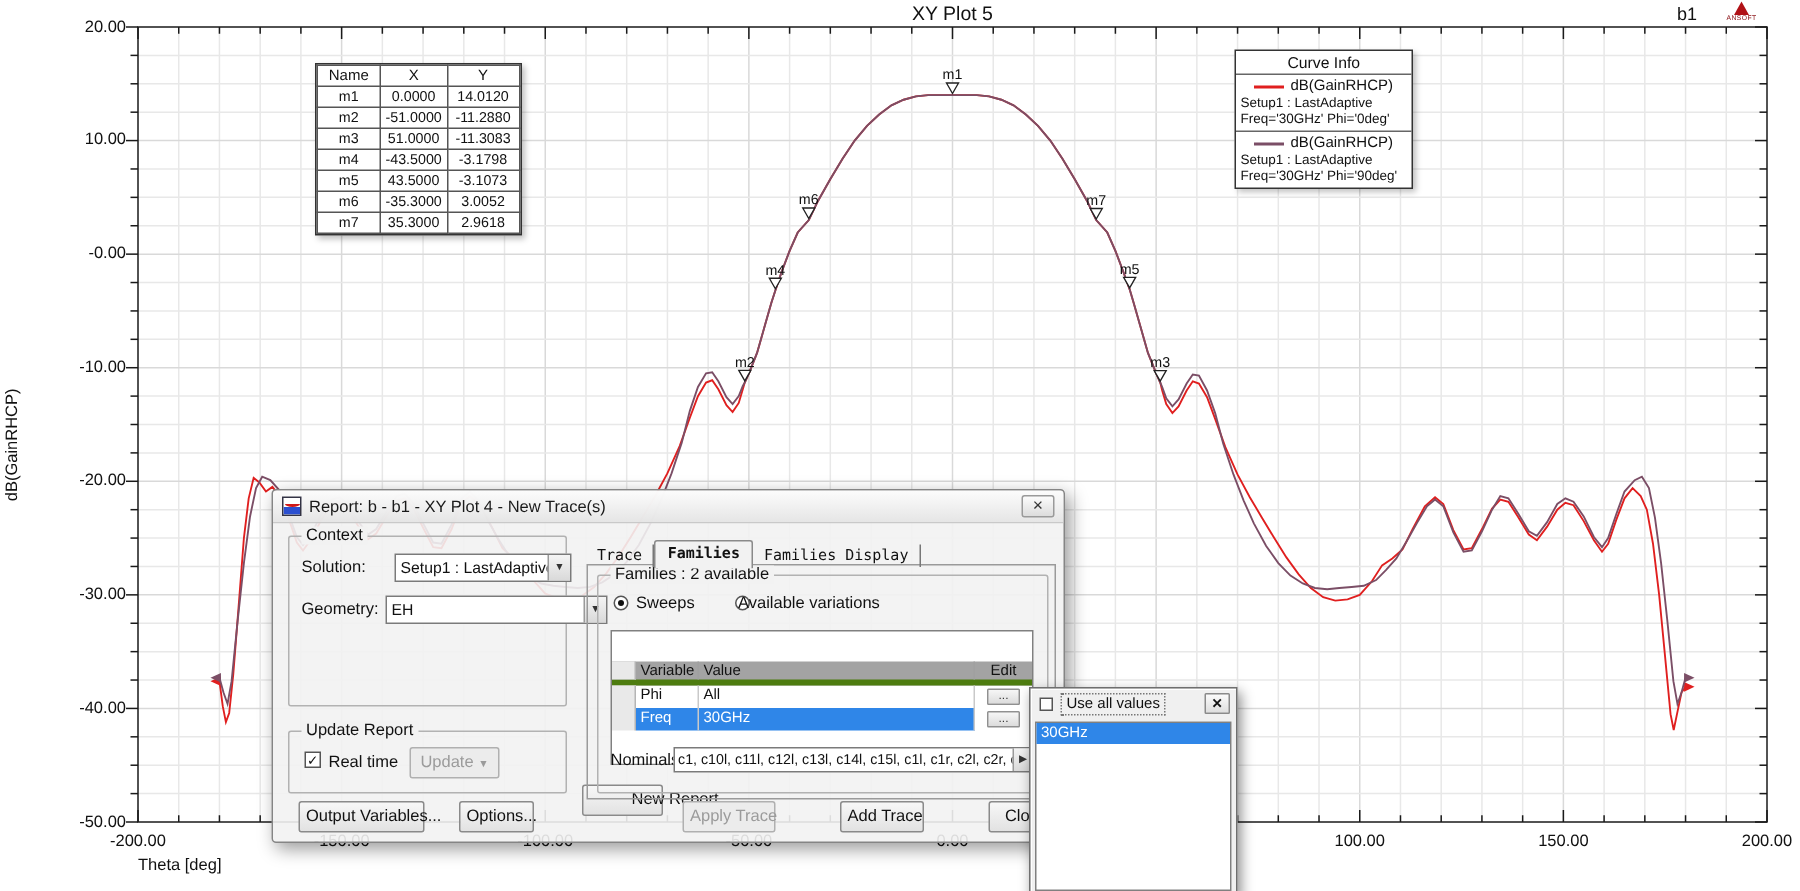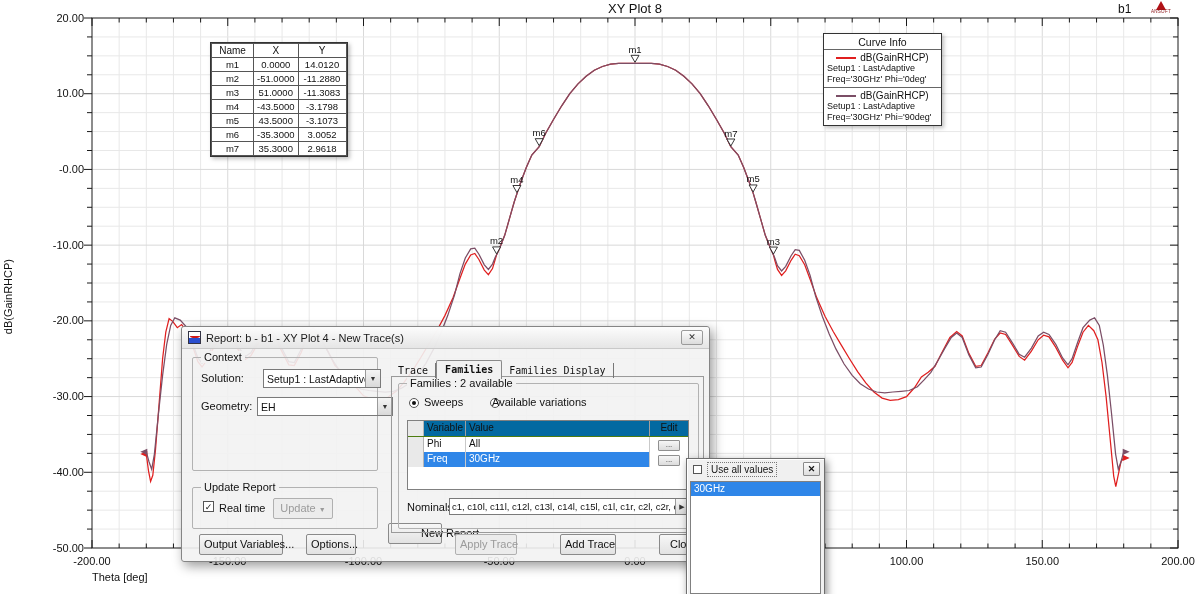--- a/index.html
+++ b/index.html
@@ -85,21 +85,21 @@
   .tab { padding:2px 7px 2px; border-right:1px solid #777; color:#111; }
   .tab.active { border:1px solid #8a8a8a; border-bottom:none; background:#f2f2f2; font-weight:bold;
                 padding:3px 8px 4px; position:relative; top:1px; border-radius:2px 2px 0 0; }
   .tabpanel { position:absolute; left:209px; top:49px; width:313px; height:157px;
               border:1px solid #9a9a9a; z-index:1; }
 
   
   .fam-table { position:absolute; left:8px; top:36px; width:282px; border:1px solid #808080;
                background:#fff; font-size:10px; }
   .fam-row { display:flex; height:15px; line-height:14px; }
-  .fam-row.hdr { background:#0369a1; border-bottom:1px solid #4d7c0f; height:16px; }
+  .fam-row.hdr { background:#a3a3a3; border-bottom:4px solid #4d7c0f; height:16px;margin-top:20px; }
   .fam-sel { width:16px; background:#e9e9e9; border-right:1px solid #b5b5b5; }
   .fc-var { width:42px; padding-left:3px; border-right:1px solid #c9c9c9; }
   .fc-val { flex:1; padding-left:3px; border-right:1px solid #c9c9c9; }
   .fc-edit { width:38px; text-align:center; }
   .fam-row.hdr .fc-var, .fam-row.hdr .fc-val { border-right:1px solid #a0a0a0; }
   .fam-row.selected .fc-var, .fam-row.selected .fc-val { background:#2f86e8; color:#fff; }
   .edit-btn { display:inline-block; width:22px; height:11px; margin-top:1px; background:linear-gradient(#f6f6f6,#dcdcdc);
               border:1px solid #909090; border-radius:1px; font-size:8px; line-height:7px; color:#333; }
   .fam-empty { height:22px; background:#fff; }
 
@@ -359,21 +359,21 @@
         <text x="516.8975" y="183.0042" text-anchor="middle" font-size="9.5px" fill="#111" font-family="Liberation Sans, sans-serif">m4</text>
         <polygon points="749.1025,184.95527142857142 757.1025,184.95527142857142 753.1025,191.95527142857142" fill="#fff" stroke="#222" stroke-width="0.9"></polygon>
         <text x="753.1025" y="182.45527142857142" text-anchor="middle" font-size="9.5px" fill="#111" font-family="Liberation Sans, sans-serif">m5</text>
         <polygon points="535.1605,138.6749142857143 543.1605,138.6749142857143 539.1605,145.6749142857143" fill="#fff" stroke="#222" stroke-width="0.9"></polygon>
         <text x="539.1605" y="136.1749142857143" text-anchor="middle" font-size="9.5px" fill="#111" font-family="Liberation Sans, sans-serif">m6</text>
         <polygon points="726.8395,139.00351428571426 734.8395,139.00351428571426 730.8395,146.00351428571426" fill="#fff" stroke="#222" stroke-width="0.9"></polygon>
         <text x="730.8395" y="136.50351428571426" text-anchor="middle" font-size="9.5px" fill="#111" font-family="Liberation Sans, sans-serif">m7</text>
       </g>
     </svg>
 
-  <div class="abs plot-title">XY Plot 8</div>
+  <div class="abs plot-title">XY Plot 5</div>
   <div class="abs corner-b1">b1</div>
   <div class="abs ansoft-logo">
     <div class="ansoft-tri"></div>
     <div class="ansoft-txt">ANSOFT</div>
   </div>
   <div class="abs y-axis-title">
     <span>dB(GainRHCP)</span>
   </div>
   <div class="abs x-axis-name">Theta [deg]</div>
   <div id="tick-layer">
@@ -476,21 +476,21 @@
     <div class="dlg-close">✕</div>
 
     <div class="fieldset" style="left:10px; top:30px; width:186px; height:114px;">
       <span class="fs-legend">Context</span>
       <span class="abs" style="left:8px; top:14px;">Solution:</span>
       <div class="dd" style="left:70px; top:11px; width:118px;">
         <span class="dd-val">Setup1 : LastAdaptive</span>
         <span class="dd-btn">▼</span>
       </div>
       <span class="abs" style="left:8px; top:42px;">Geometry:</span>
-      <div class="dd" style="left:64px; top:39px; width:136px;">
+      <div class="dd" style="left:64px; top:39px; width:148px;">
         <span class="dd-val">EH</span>
         <span class="dd-btn">▼</span>
       </div>
     </div>
 
     <div class="fieldset" style="left:10px; top:160px; width:186px; height:42px;">
       <span class="fs-legend">Update Report</span>
       <span class="chk abs" style="left:10px; top:13px;" id="realtime-chk">✓</span>
       <span class="abs" style="left:26px; top:14px;">Real time</span>
       <div class="btn disabled" style="left:80px; top:10px; width:60px;">

